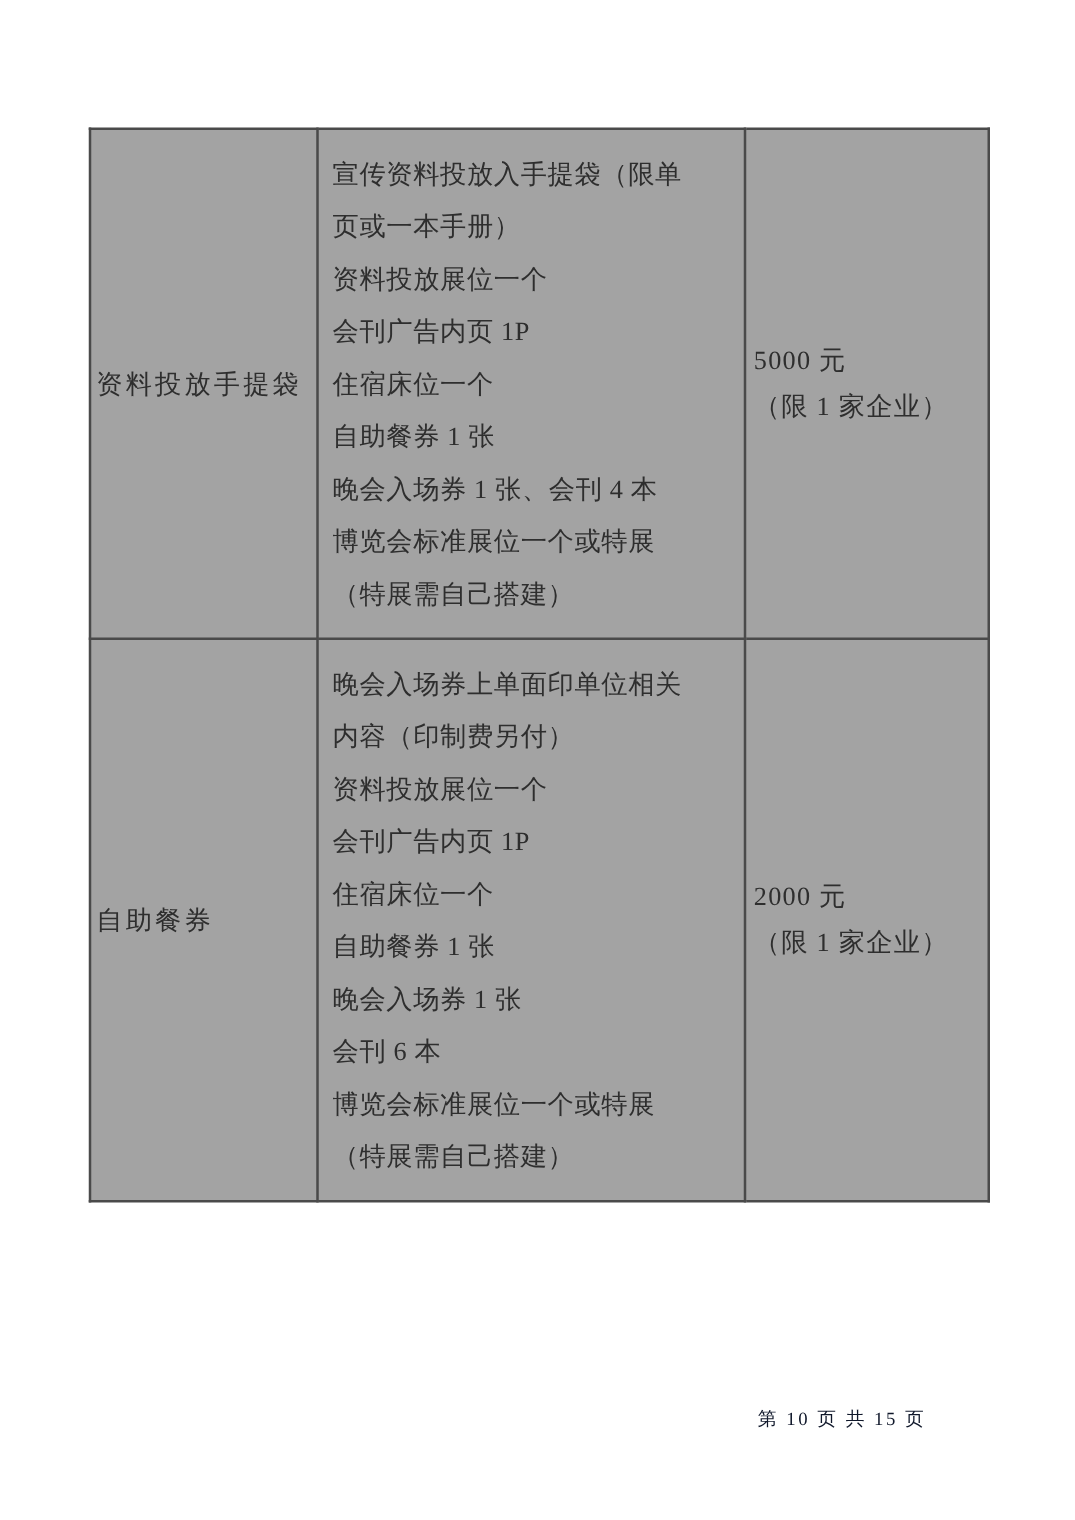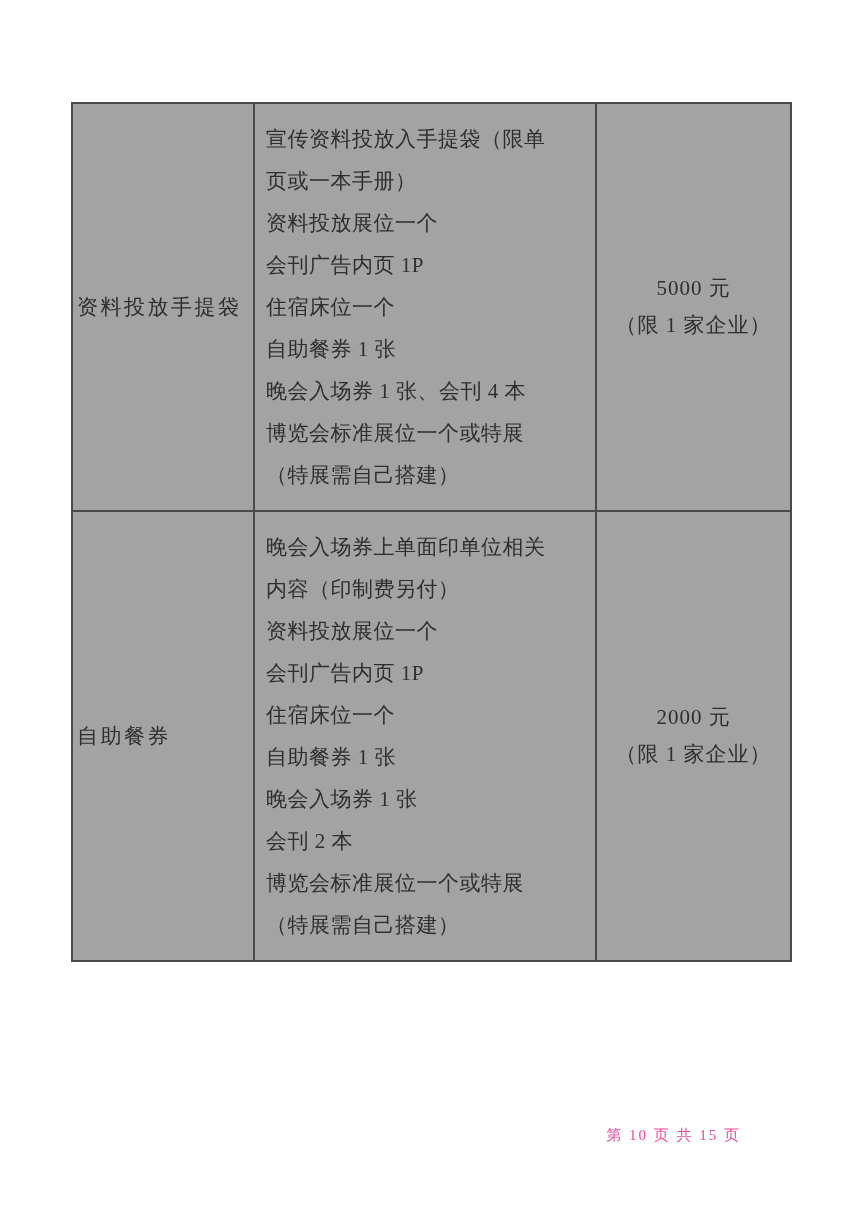--- a/index.html
+++ b/index.html
@@ -44,38 +44,38 @@
     vertical-align: middle;
     padding: 14px 31px 14px 11px;
   }
   td.benefits-cell p {
     margin: 0;
     line-height: 42px;
     letter-spacing: 0.5px;
     word-break: break-all;
   }
   td.price-cell {
-    text-align: center;
+    text-align: left;
     vertical-align: middle;
     padding: 0 6px;
   }
   td.price-cell .price-amount,
   td.price-cell .price-note {
     line-height: 37px;
     letter-spacing: 1px;
   }
   .page-footer {
     position: absolute;
     top: 1126px;
     left: 0;
     width: 741px;
     text-align: right;
     font-size: 15px;
     letter-spacing: 2px;
-    color: #ec4899;
+    color: #0f172a;
   }
 </style>
 </head>
 <body>
 
 <div class="page">
 
   <table class="pricing">
     <colgroup>
       <col style="width:182px">
@@ -101,21 +101,21 @@
       </tr>
       <tr style="height:416px;">
         <td class="name-cell">自助餐券</td>
         <td class="benefits-cell">
           <p>晚会入场券上单面印单位相关内容（印制费另付）</p>
           <p>资料投放展位一个</p>
           <p>会刊广告内页 1P</p>
           <p>住宿床位一个</p>
           <p>自助餐券 1 张</p>
           <p>晚会入场券 1 张</p>
-          <p>会刊 2 本</p>
+          <p>会刊 6 本</p>
           <p>博览会标准展位一个或特展（特展需自己搭建）</p>
         </td>
         <td class="price-cell">
           <div class="price-amount">2000 元</div>
           <div class="price-note">（限 1 家企业）</div>
         </td>
       </tr>
     </tbody>
   </table>
 

